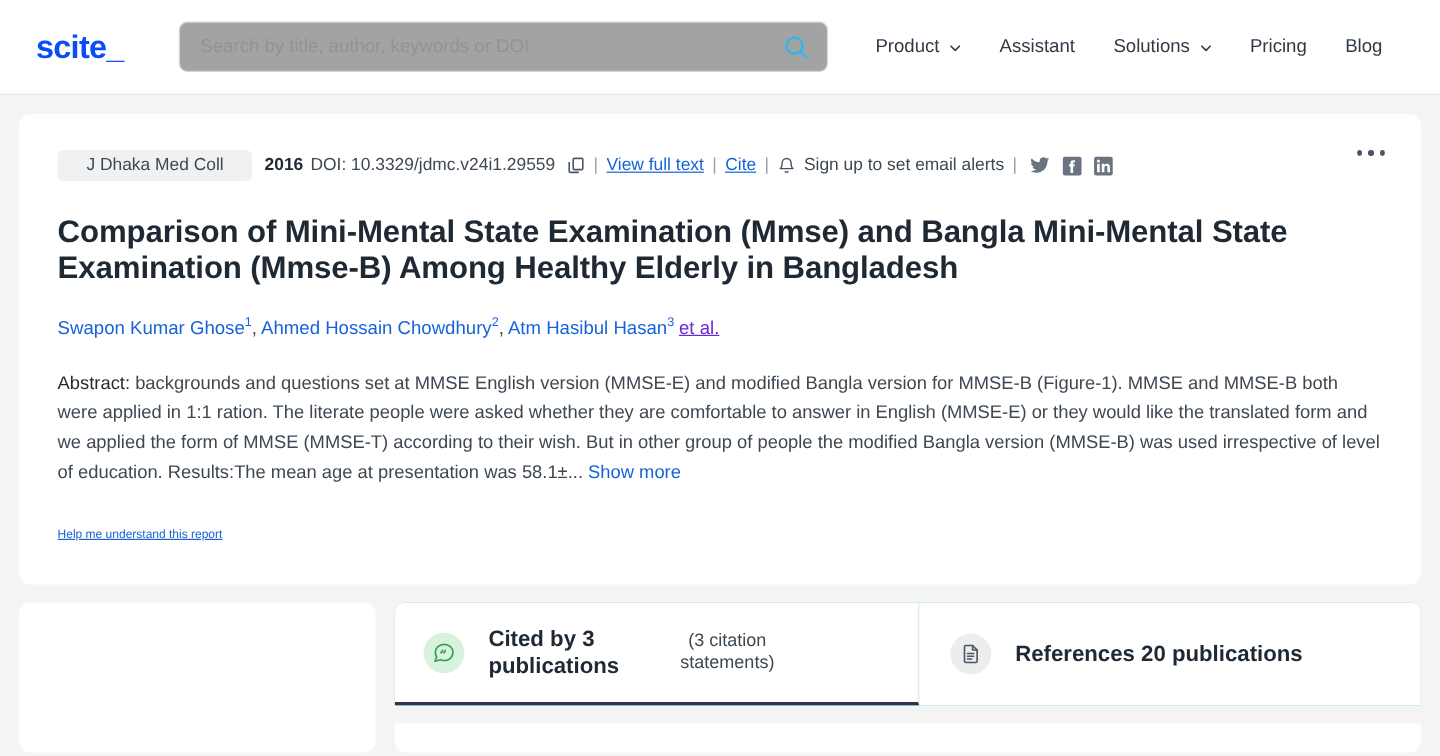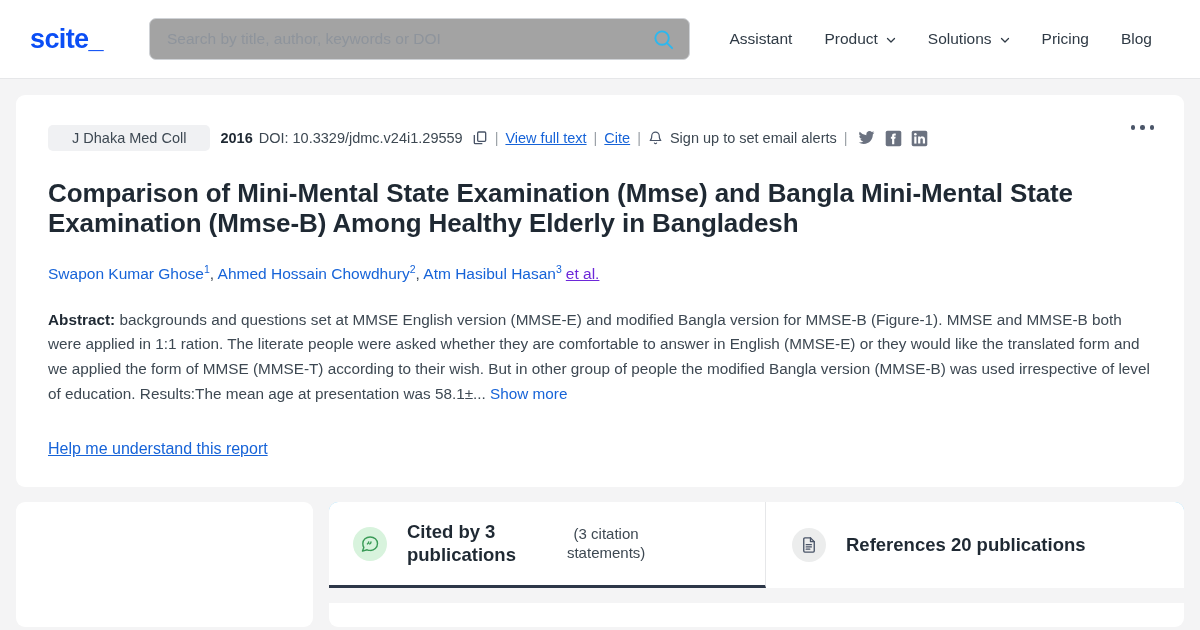--- a/index.html
+++ b/index.html
@@ -201,27 +201,27 @@
   .authors .comma { color: #3d4852; }
 
   
   .abstract {
     margin-top: 23px;
     font-size: 15.3px;
     line-height: 1.62;
     color: #3d4852;
     max-width: 1125px;
   }
-  .abstract b { color: #1f2933; font-weight: 700; }
+  .abstract b { color: #1f2933; font-weight: 400; }
   .show-more { color: #1663d8; cursor: pointer; }
 
   .help-link {
     margin-top: 33px;
     display: inline-block;
-    font-size: 16px;
+    font-size: 10px;
     color: #1663d8;
     text-decoration: underline;
     cursor: pointer;
   }
 
   
   .bottom-row {
     display: flex;
     gap: 16px;
     margin-top: 15px;
@@ -314,30 +314,30 @@
       <svg width="23" height="23" viewBox="0 0 24 24" fill="none" stroke="#2bb8f0" stroke-width="2" stroke-linecap="round">
         <circle cx="10.5" cy="10.5" r="7"></circle>
         <line x1="15.8" y1="15.8" x2="21" y2="21"></line>
       </svg>
     </span>
   </div>
 
   <div class="nav">
 
     <div class="nav-item">
-      <span>Assistant</span>
-    </div>
-
-    <div class="nav-item">
       <span>Product</span>
       <span class="caret">
         <svg width="12" height="12" viewBox="0 0 24 24" fill="none" stroke="#2f3a45" stroke-width="2.6" stroke-linecap="round" stroke-linejoin="round">
           <polyline points="5,9 12,16 19,9"></polyline>
         </svg>
       </span>
+    </div>
+
+    <div class="nav-item">
+      <span>Assistant</span>
     </div>
 
     <div class="nav-item">
       <span>Solutions</span>
       <span class="caret">
         <svg width="12" height="12" viewBox="0 0 24 24" fill="none" stroke="#2f3a45" stroke-width="2.6" stroke-linecap="round" stroke-linejoin="round">
           <polyline points="5,9 12,16 19,9"></polyline>
         </svg>
       </span>
     </div>

